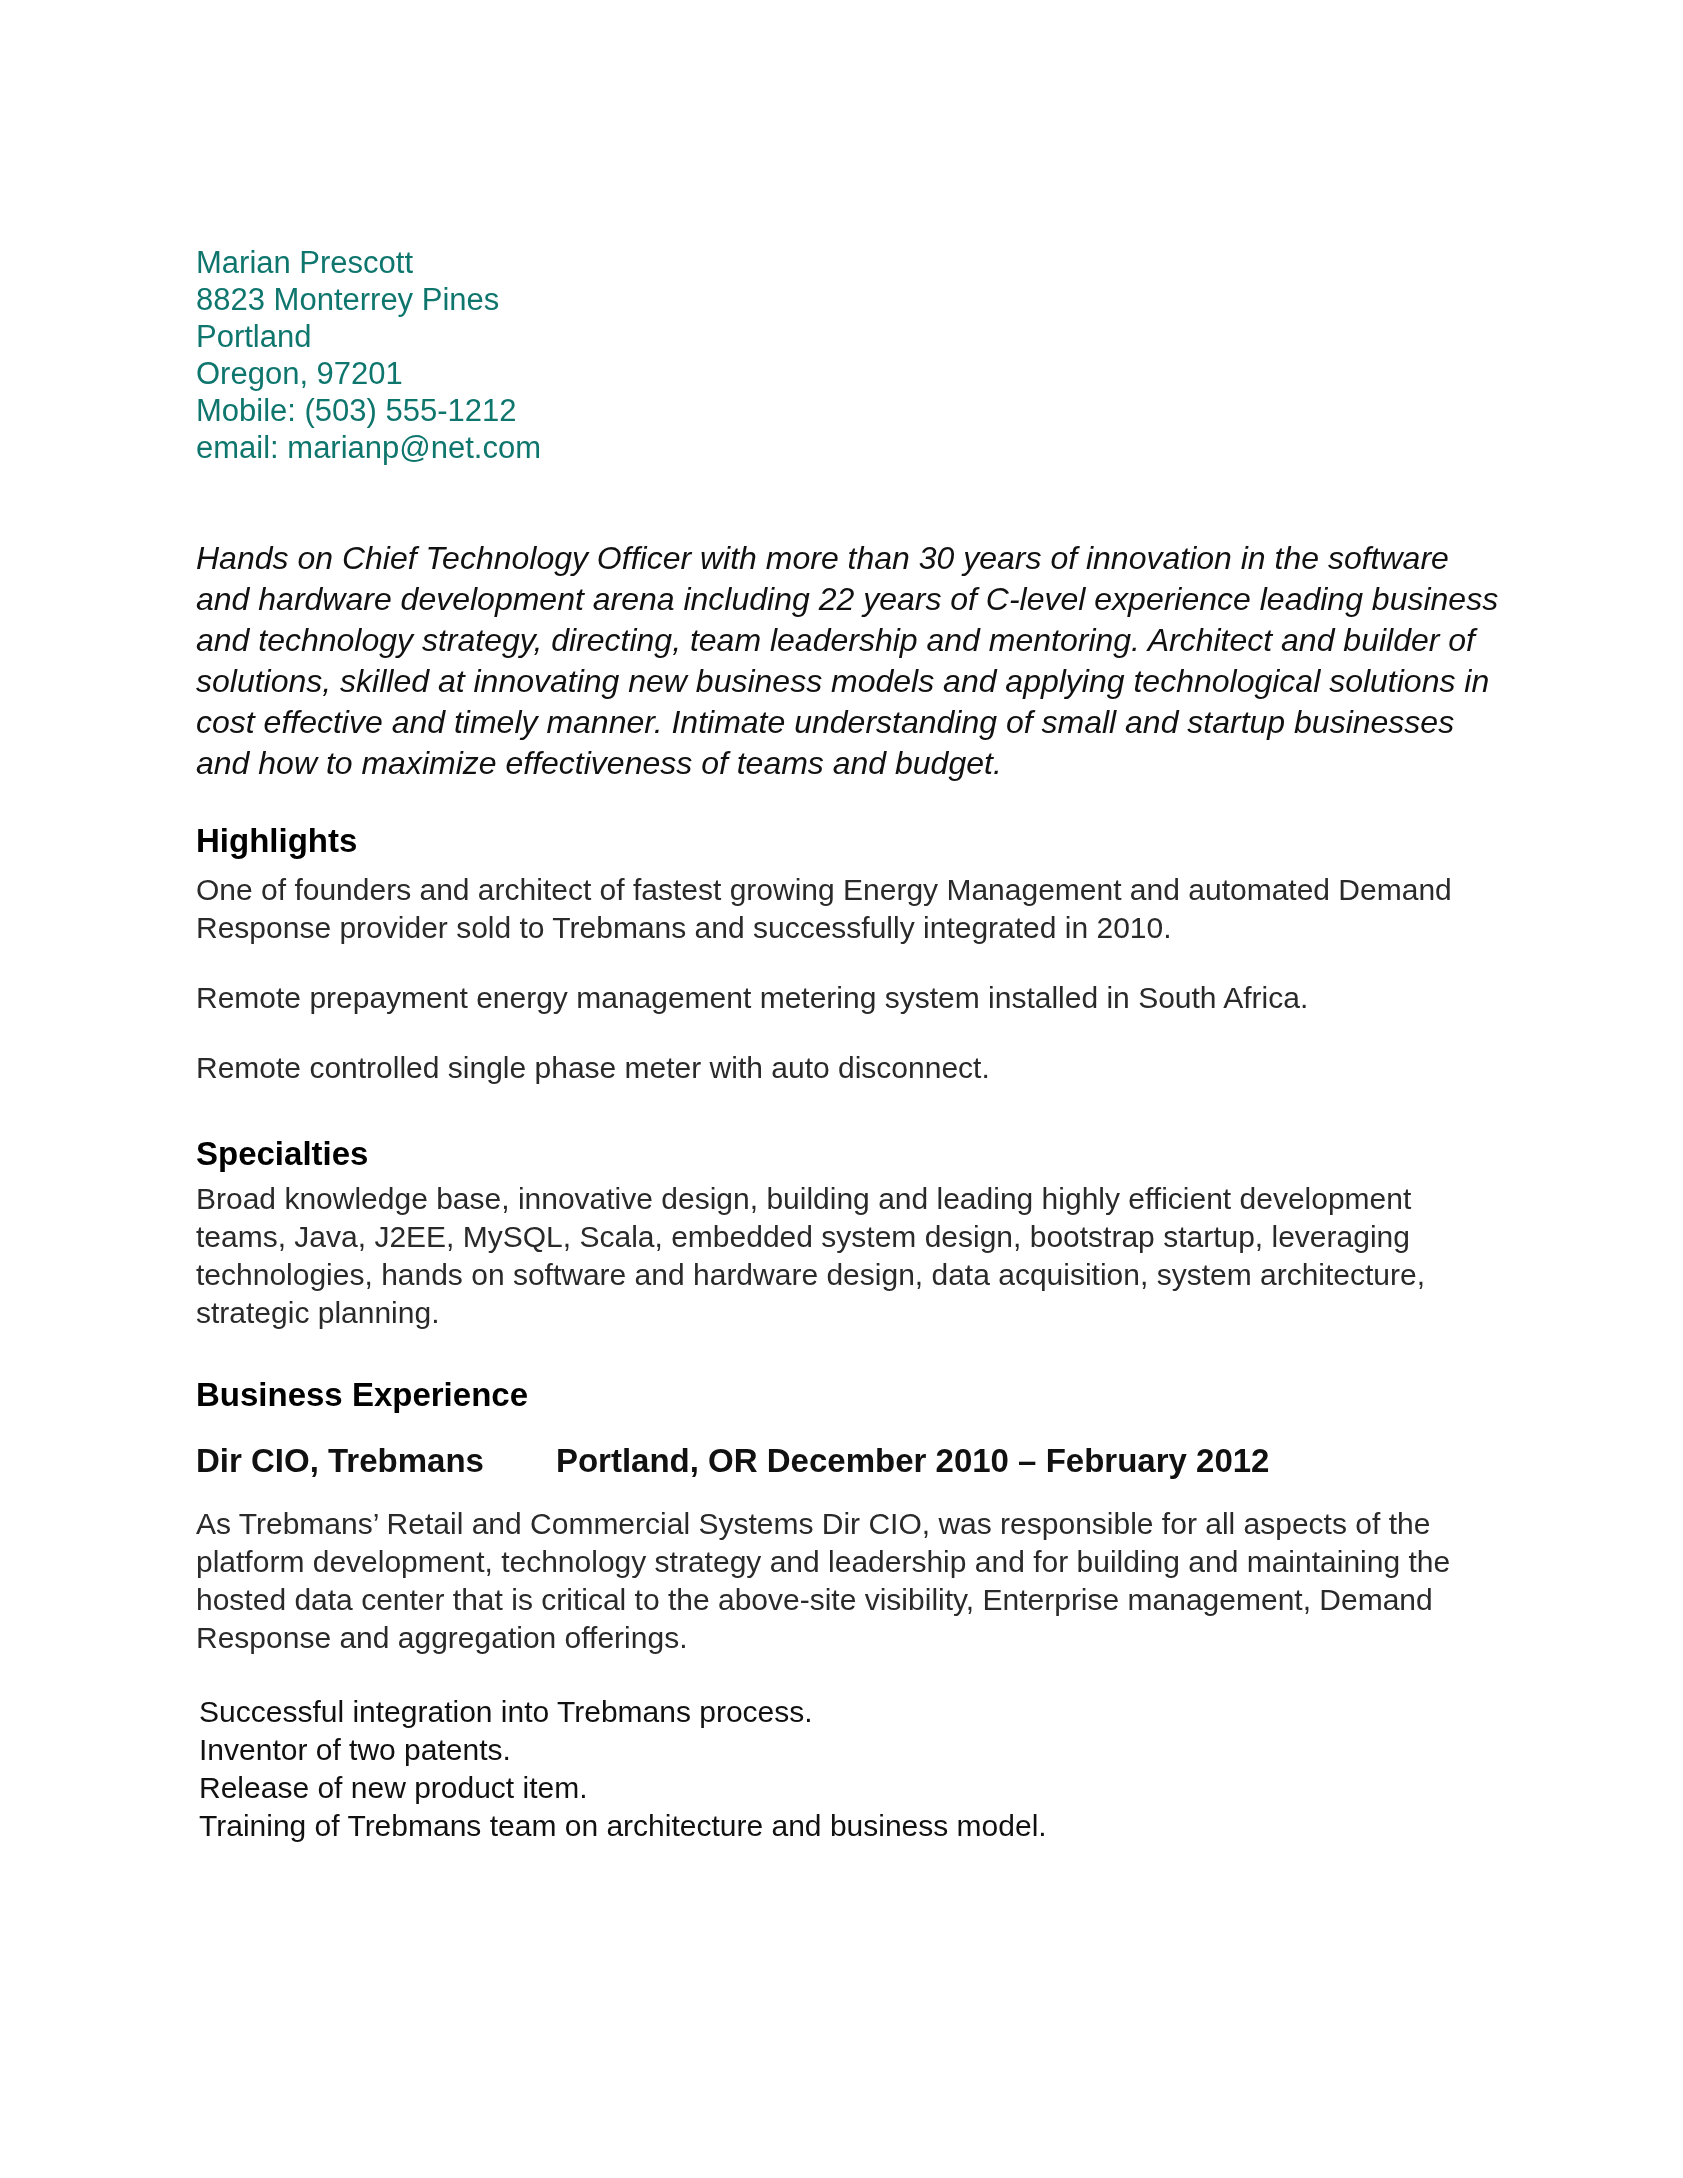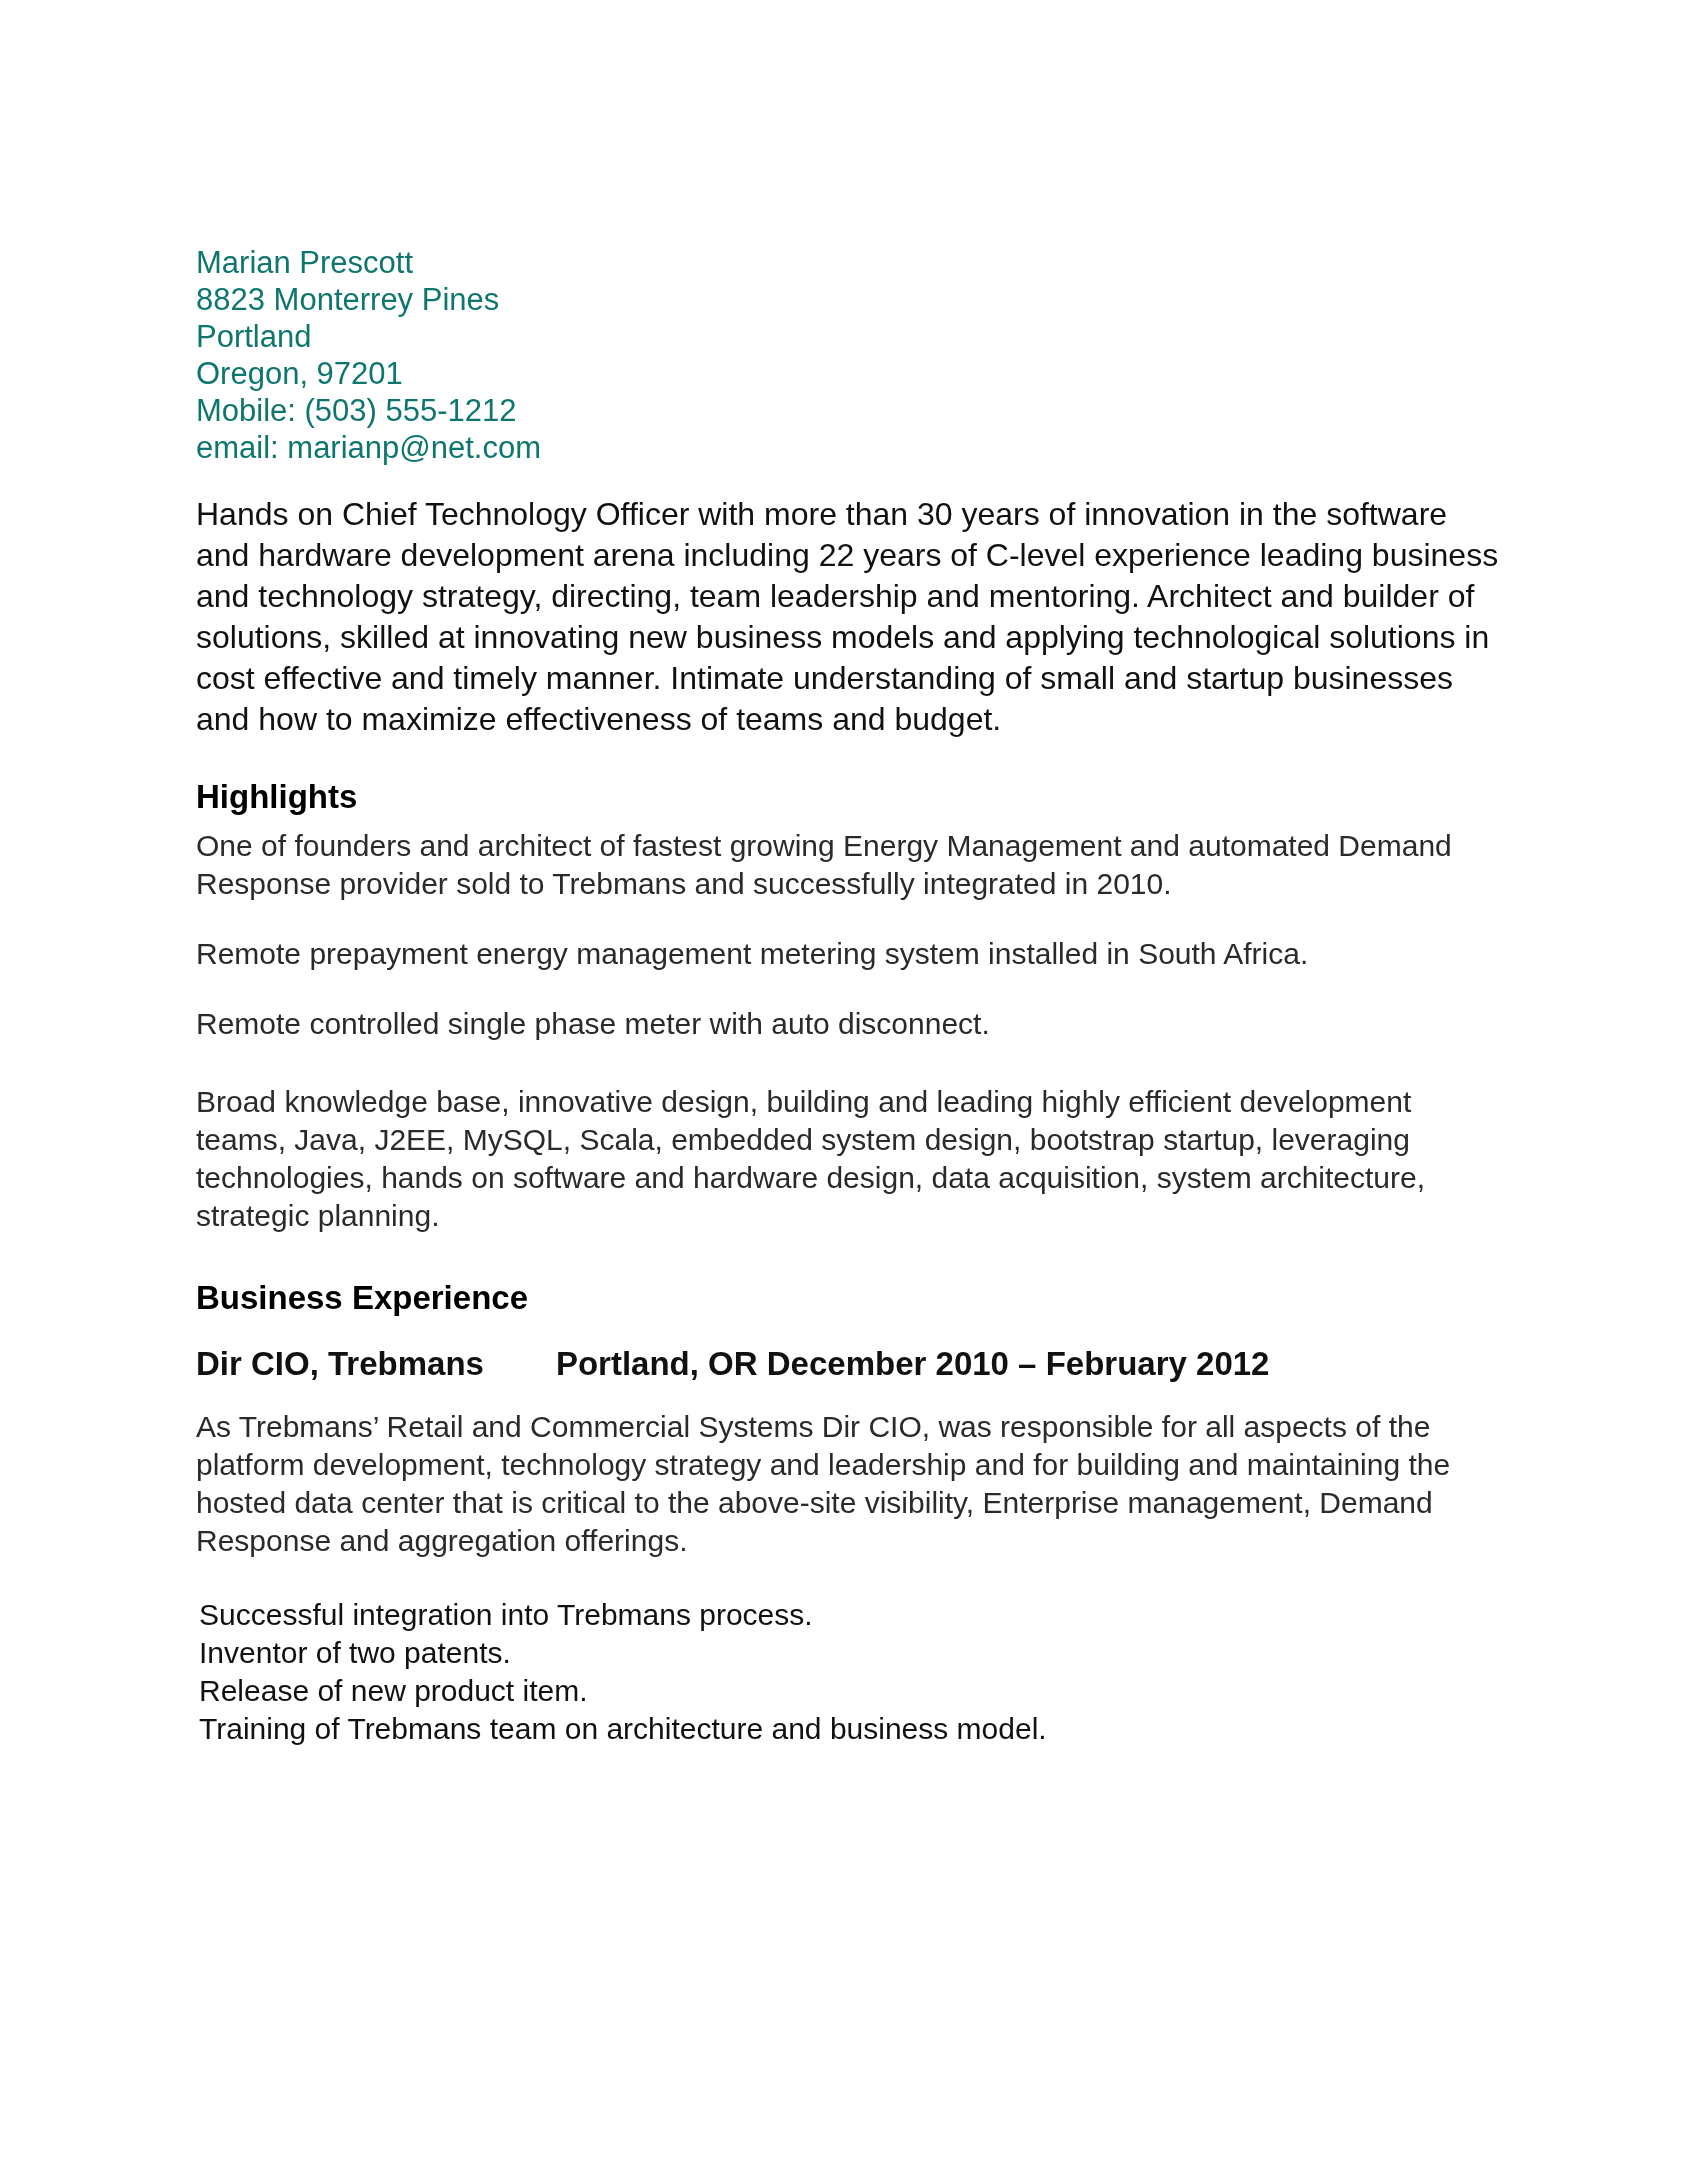--- a/index.html
+++ b/index.html
@@ -1,19 +1,19 @@
 <!DOCTYPE html>
 <html><head>
   <meta charset="utf-8">
   <style>
     html, body { margin: 0; padding: 0; background: #ffffff; }
     body { width: 1683px; height: 2178px; position: relative; overflow: hidden; font-family: "Liberation Sans", sans-serif; color: #111; }
     .page { position: absolute; left: 196px; top: 244px; width: 1307px; }
     .contact .line { font-size: 31px; line-height: 37px; color: #0f766e; }
-    .summary { margin-top: 28px; font-size: 32px; line-height: 41px; color: #111; }
+    .summary { margin-top: 72px; font-size: 32px; line-height: 41px; color: #111; font-style: italic; }
     h2 { font-size: 33px; font-weight: bold; margin: 0; color: #000; line-height: 53px; }
     .sec-highlights { margin-top: 30px; }
     .hl-item { font-size: 30px; line-height: 38px; color: #2a2a2a; margin: 0; }
     .hl-group { margin-top: 4px; }
     .hl-gap { margin-top: 32px; }
     .sec-specialties { margin-top: 40px; }
     .spec-text { font-size: 30px; line-height: 38px; color: #2a2a2a; }
     .sec-business { margin-top: 36px; }
     .job-header { margin-top: 20px; font-size: 33px; font-weight: bold; color: #111; line-height: 40px; white-space: pre; }
     .job-header .gap { display: inline-block; width: 72px; }
@@ -40,20 +40,21 @@
   <div class="sec-highlights">
     <h2>Highlights</h2>
     <div class="hl-group">
       <p class="hl-item">One of founders and architect of fastest growing Energy Management and automated Demand Response provider sold to Trebmans and successfully integrated in 2010.</p>
       <p class="hl-item hl-gap">Remote prepayment energy management metering system installed in South Africa.</p>
       <p class="hl-item hl-gap">Remote controlled single phase meter with auto disconnect.</p>
     </div>
   </div>
 
   <div class="sec-specialties">
+    <h2>Specialties</h2>
     <div class="spec-text">Broad knowledge base, innovative design, building and leading highly efficient development teams, Java, J2EE, MySQL, Scala, embedded system design, bootstrap startup, leveraging technologies, hands on software and hardware design, data acquisition, system architecture, strategic planning.</div>
   </div>
 
   <div class="sec-business">
     <h2>Business Experience</h2>
 
     <div class="job">
       <div class="job-header"><span>Dir CIO, Trebmans</span><span class="gap"></span><span>Portland, OR</span> <span>December 2010 – February 2012</span></div>
       <div class="job-desc">As Trebmans’ Retail and Commercial Systems Dir CIO, was responsible for all aspects of the platform development, technology strategy and leadership and for building and maintaining the hosted data center that is critical to the above-site visibility, Enterprise management, Demand Response and aggregation offerings.</div>
       <div class="achievements">

